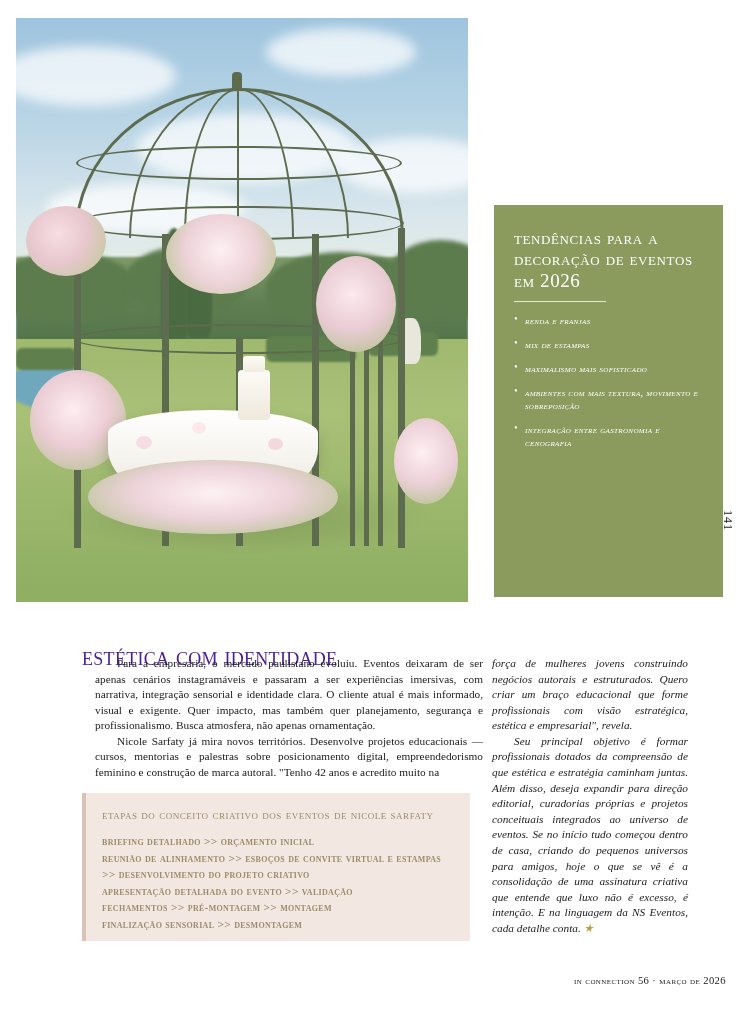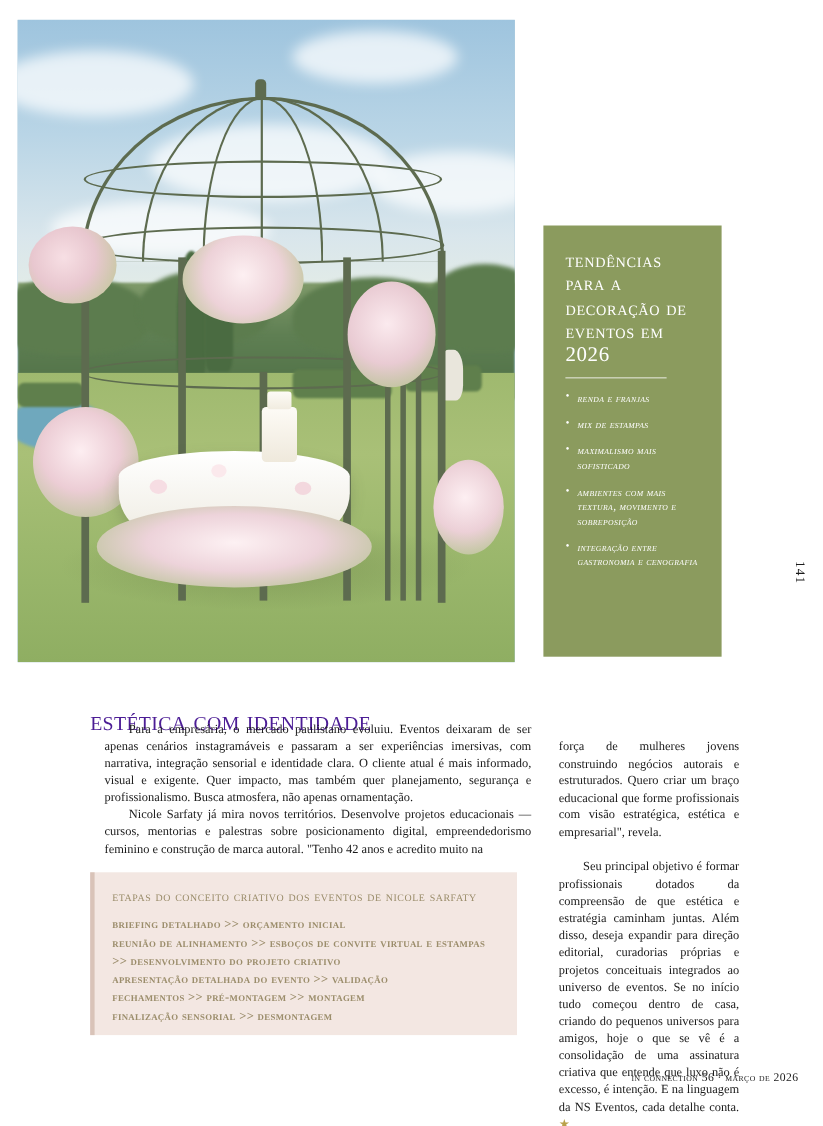--- a/index.html
+++ b/index.html
@@ -156,21 +156,21 @@
     width: 22px; height: 46px;
     background: #e9e6dc;
     border-radius: 40% 40% 30% 30%;
     filter: blur(0.4px);
   }
 
   
   .trends {
     position: absolute;
     left: 494px; top: 205px;
-    width: 162px; height: 392px;
+    width: 229px; height: 392px;
     background: #8b9b5e;
     color: #ffffff;
     padding: 22px 18px 18px 20px;
   }
   .trends-title {
     font-family: "Liberation Serif", serif;
     font-size: 19px;
     line-height: 1.12;
     letter-spacing: 0.6px;
     font-variant: small-caps;
@@ -239,21 +239,21 @@
   .col-left p { margin: 0; text-indent: 22px; }
 
   .col-right {
     position: absolute;
     left: 492px; top: 656px;
     width: 196px;
     font-size: 11.3px;
     line-height: 1.38;
     text-align: justify;
   }
-  .col-right p { margin: 16px; text-indent: 0; }
+  .col-right p { margin: 0; text-indent: 0; font-style: italic; }
   .col-right p + p { text-indent: 22px; }
   .star { color: #b9a14a; }
 
   
   .stepsbox {
     position: absolute;
     left: 82px; top: 793px;
     width: 388px; height: 148px;
     background: #f3e7e2;
     border-left: 4px solid #d9c3b8;

